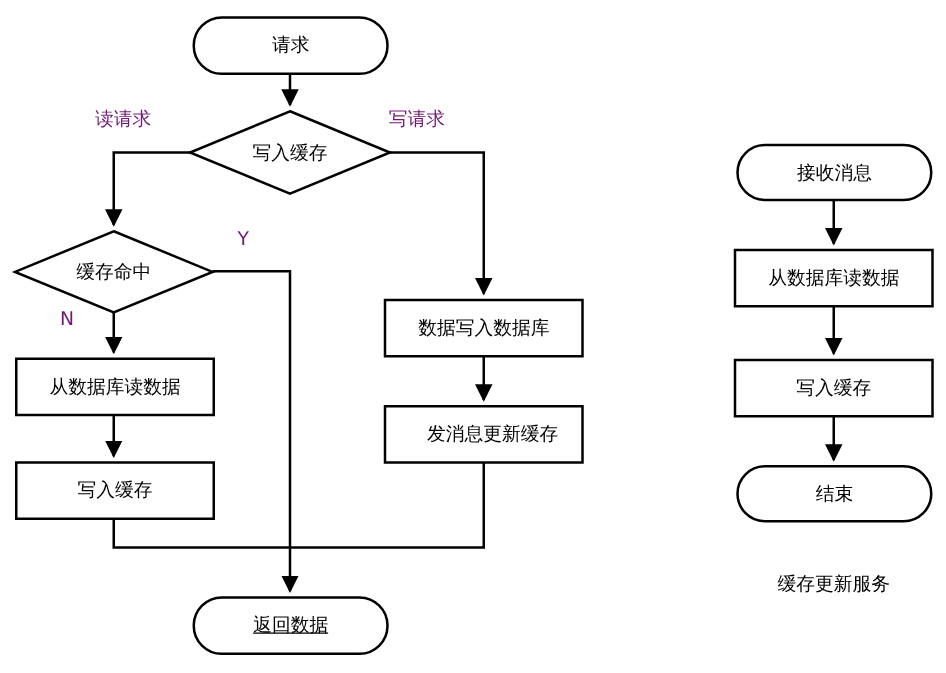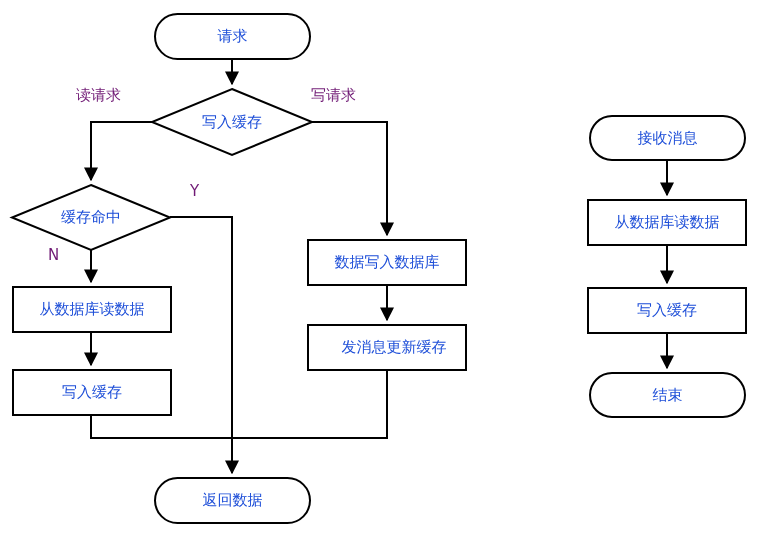--- a/index.html
+++ b/index.html
@@ -24,21 +24,21 @@
     width: 757px;
     height: 538px;
   }
   .node-label {
     position: absolute;
     display: flex;
     align-items: center;
     justify-content: center;
     text-align: center;
     font-size: 15px;
-    color: #1d4ed8;
+    color: #000000;
     line-height: 1.1;
     white-space: nowrap;
     pointer-events: none;
   }
   .edge-label {
     position: absolute;
     font-size: 15px;
     color: #701a75;
     white-space: nowrap;
     line-height: 1;
@@ -105,25 +105,26 @@
   </svg>
 
   <div id="labels">
       <div class="node-label" style="left: 155px; top: 14px; width: 155px; height: 45px;">请求</div>
       <div class="node-label" style="left: 152px; top: 89px; width: 160px; height: 66px;">写入缓存</div>
       <div class="node-label" style="left: 12px; top: 185px; width: 158px; height: 65px;">缓存命中</div>
       <div class="node-label" style="left: 13px; top: 287px; width: 158px; height: 45px;">从数据库读数据</div>
       <div class="node-label" style="left: 13px; top: 370px; width: 158px; height: 45px;">写入缓存</div>
       <div class="node-label" style="left: 308px; top: 240px; width: 158px; height: 45px;">数据写入数据库</div>
       <div class="node-label" style="left: 308px; top: 325px; width: 172px; height: 45px;">发消息更新缓存</div>
-      <div class="node-label" style="left: 155px; top: 478px; width: 155px; height: 45px;">返回数据</div>
+      <div class="node-label" style="left: 155px; top: 478px; width: 155px; height: 45px; text-decoration: underline;">返回数据</div>
       <div class="node-label" style="left: 590px; top: 116px; width: 155px; height: 44px;">接收消息</div>
       <div class="node-label" style="left: 588px; top: 200px; width: 158px; height: 45px;">从数据库读数据</div>
       <div class="node-label" style="left: 588px; top: 288px; width: 158px; height: 45px;">写入缓存</div>
       <div class="node-label" style="left: 590px; top: 373px; width: 155px; height: 44px;">结束</div>
       <div class="edge-label" style="left: 76px; top: 88px;">读请求</div>
       <div class="edge-label" style="left: 311px; top: 88px; text-align: right;">写请求</div>
       <div class="edge-label" style="left: 190px; top: 184px;">Y</div>
       <div class="edge-label" style="left: 48px; top: 248px;">N</div>
     </div>
 
+  <div class="caption" style="left:588px; top:458px; width:158px;">缓存更新服务</div>
 
 </div>
 
 </body></html>

